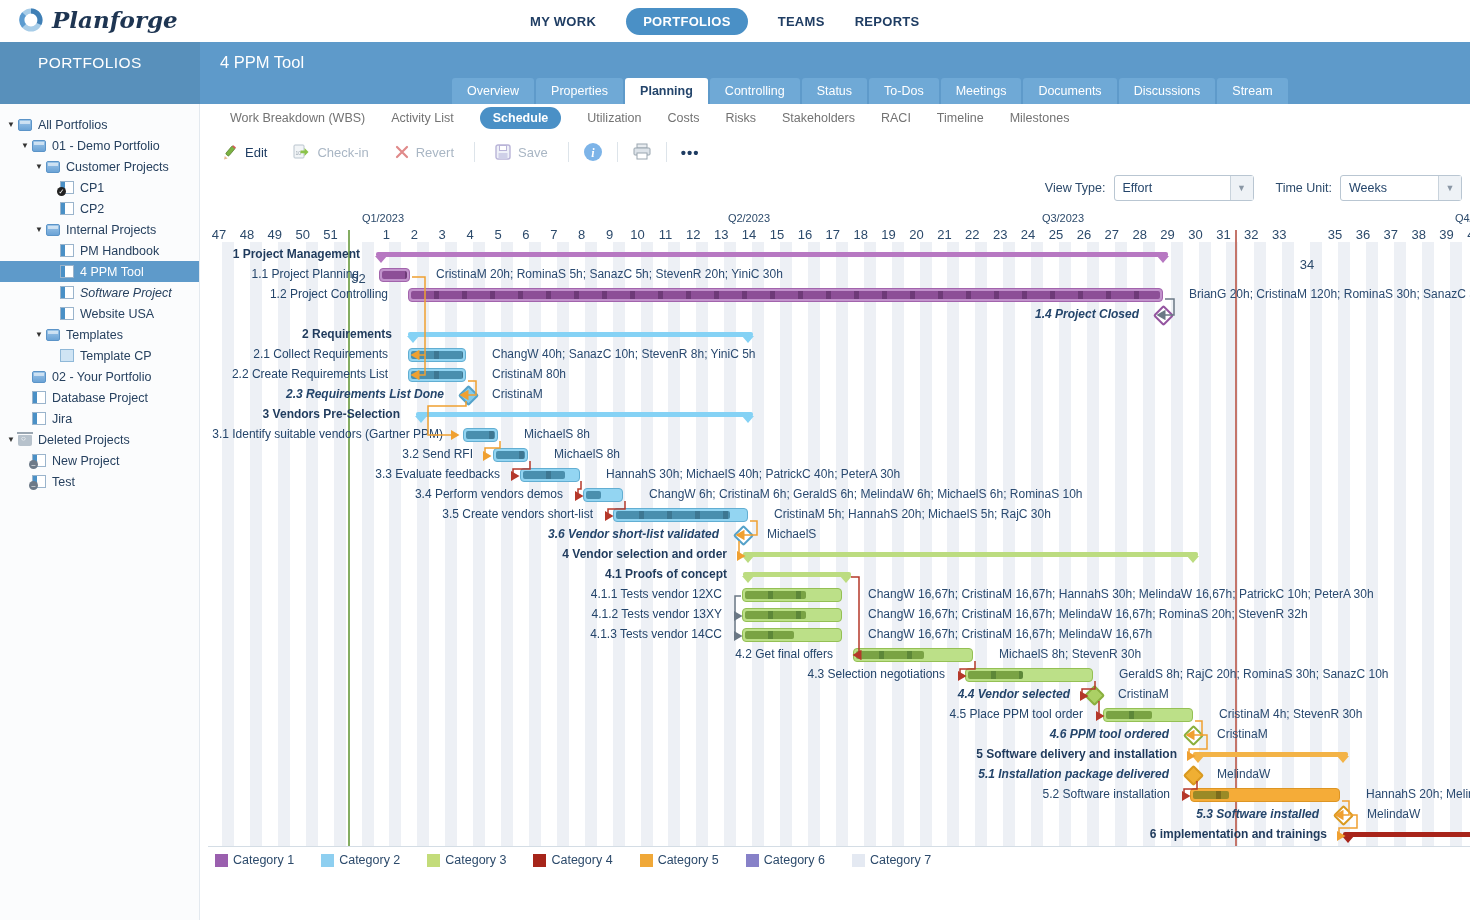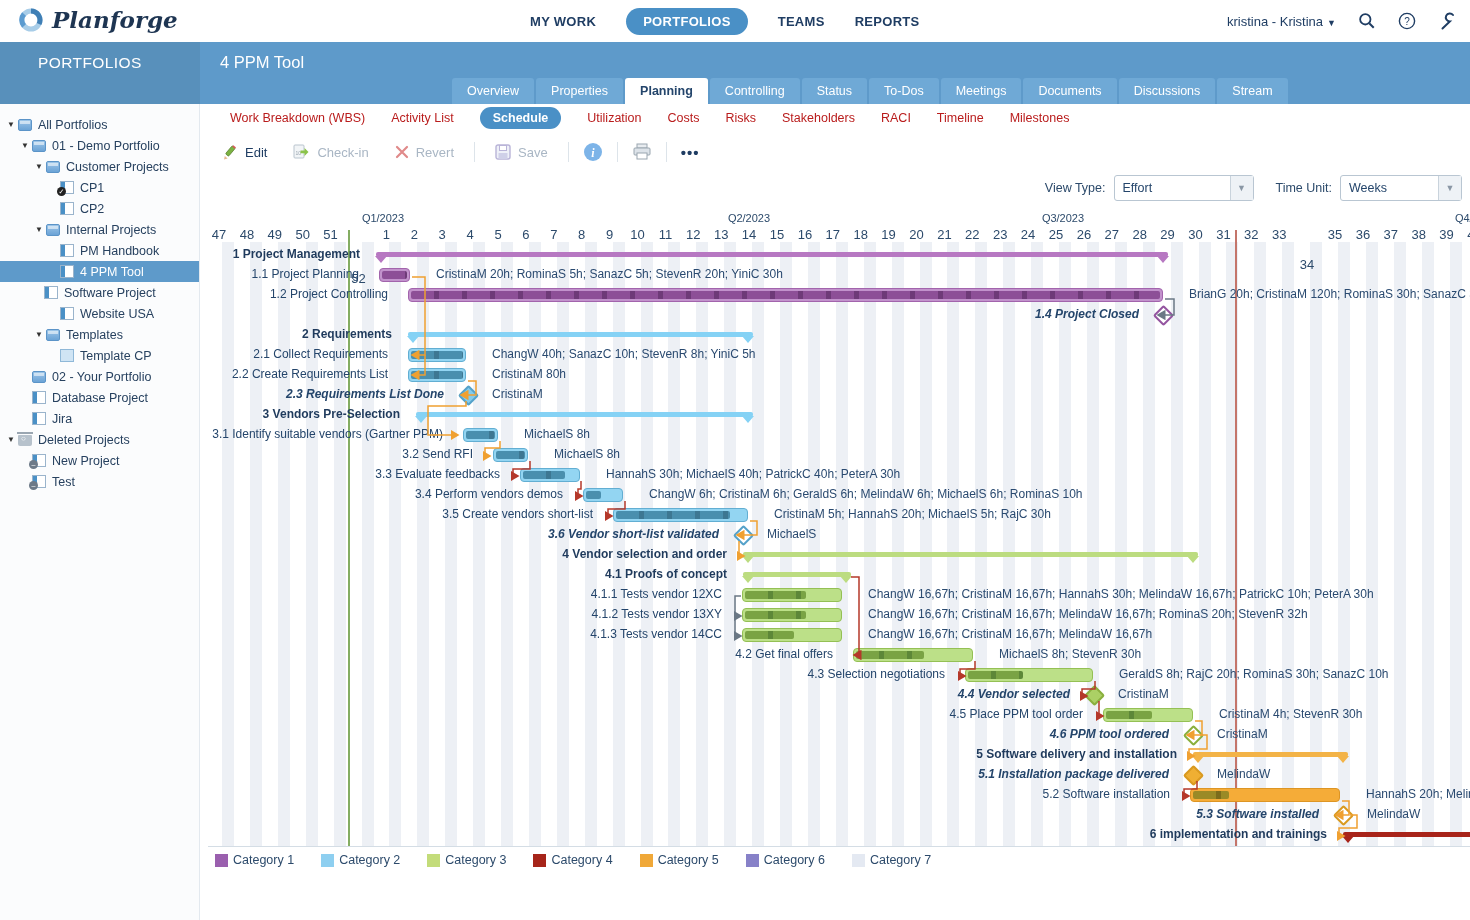--- a/index.html
+++ b/index.html
@@ -20,21 +20,21 @@
   .band-left{position:absolute;left:0;top:0;width:200px;height:62px;background:#5890bb}
   .band-left span{position:absolute;left:38px;top:12px;color:#fff;font-size:15.5px;letter-spacing:.4px}
   .band-title{position:absolute;left:220px;top:11px;color:#fff;font-size:16.5px}
   .tabs{position:absolute;left:452px;bottom:0;display:flex;gap:2px}
   .tab{height:26px;line-height:26px;padding:0 15px;background:#6fa9d6;color:#fff;font-size:12.5px;
        border-radius:3px 3px 0 0;cursor:pointer;white-space:nowrap}
   .tab.active{background:#fff;color:#24456b;font-weight:bold}
   
   .subtabs{position:absolute;left:200px;top:104px;right:0;height:28px;background:#fff;z-index:20;
            display:flex;align-items:center;gap:26px;padding-left:30px}
-  .stab{font-size:12.5px;color:#b91c1c;cursor:pointer;white-space:nowrap}
+  .stab{font-size:12.5px;color:#737373;cursor:pointer;white-space:nowrap}
   .stab.active{background:#4a90c6;color:#fff;border-radius:13px;padding:4px 13px;font-weight:bold}
   
   .toolbar{position:absolute;left:200px;top:134px;right:0;height:36px;display:flex;align-items:center;
            gap:14px;padding-left:16px;z-index:20}
   .tbtn{display:flex;align-items:center;gap:7px;font-size:13px;color:#1f3d63;cursor:pointer;padding:4px 6px}
   .tbtn.dis{color:#a9b6c4}
   .tsep{width:1px;height:20px;background:#dde4ea}
   .pencil{width:16px;height:16px;display:inline-block}
   .mored{font-size:15px;font-weight:bold;color:#1f3d63;letter-spacing:1px}
   
@@ -105,34 +105,20 @@
       <path d="M6 19 a9 9 0 0 1 0 -12" fill="none" stroke="#5b9bd0" stroke-width="5"></path>
     </svg>
     <span class="logo-text">Planforge</span>
   </div>
   <div class="mainnav">
     <span class="nav-item">MY WORK</span>
     <span class="nav-item pill">PORTFOLIOS</span>
     <span class="nav-item">TEAMS</span>
     <span class="nav-item">REPORTS</span>
   </div>
-  <div class="usrarea">
-    <span class="usr"><span>kristina - Kristina</span><span class="caret">▼</span></span>
-    <svg width="18" height="18" viewBox="0 0 16 16">
-      <circle cx="6.5" cy="6.5" r="4.6" fill="none" stroke="#1f3d63" stroke-width="1.6"></circle>
-      <line x1="10" y1="10" x2="14" y2="14" stroke="#1f3d63" stroke-width="1.8"></line>
-    </svg>
-    <svg width="18" height="18" viewBox="0 0 18 18">
-      <circle cx="9" cy="9" r="7.6" fill="none" stroke="#1f3d63" stroke-width="1.4"></circle>
-      <text x="9" y="12.6" text-anchor="middle" font-size="10" fill="#1f3d63" font-family="Liberation Sans,sans-serif">?</text>
-    </svg>
-    <svg width="18" height="18" viewBox="0 0 18 18">
-      <path d="M15 3 a4 4 0 1 0 -3.2 6.4 L4.5 16.5" fill="none" stroke="#1f3d63" stroke-width="2" stroke-linecap="round"></path>
-    </svg>
-  </div>
 </div>
 
 <div class="band">
   <div class="band-left">
     <span>PORTFOLIOS</span>
   </div>
   <div class="band-title">4 PPM Tool</div>
   <div class="tabs" id="tabs">
       <div class="tab">Overview</div>
       <div class="tab">Properties</div>
@@ -255,21 +241,21 @@
       <div class="tree-row" style="padding-left: 48px;">
         <span class="tarrow"></span>
         <span class="ti ti-project"></span>
         <span>PM Handbook</span>
       </div>
       <div class="tree-row sel" style="padding-left: 48px;">
         <span class="tarrow"></span>
         <span class="ti ti-project"></span>
         <span>4 PPM Tool</span>
       </div>
-      <div class="tree-row" style="padding-left: 32px;">
+      <div class="tree-row" style="padding-left: 48px; font-style: italic;">
         <span class="tarrow"></span>
         <span class="ti ti-project"></span>
         <span>Software Project</span>
       </div>
       <div class="tree-row" style="padding-left: 48px;">
         <span class="tarrow"></span>
         <span class="ti ti-project"></span>
         <span>Website USA</span>
       </div>
       <div class="tree-row" style="padding-left: 34px;">

